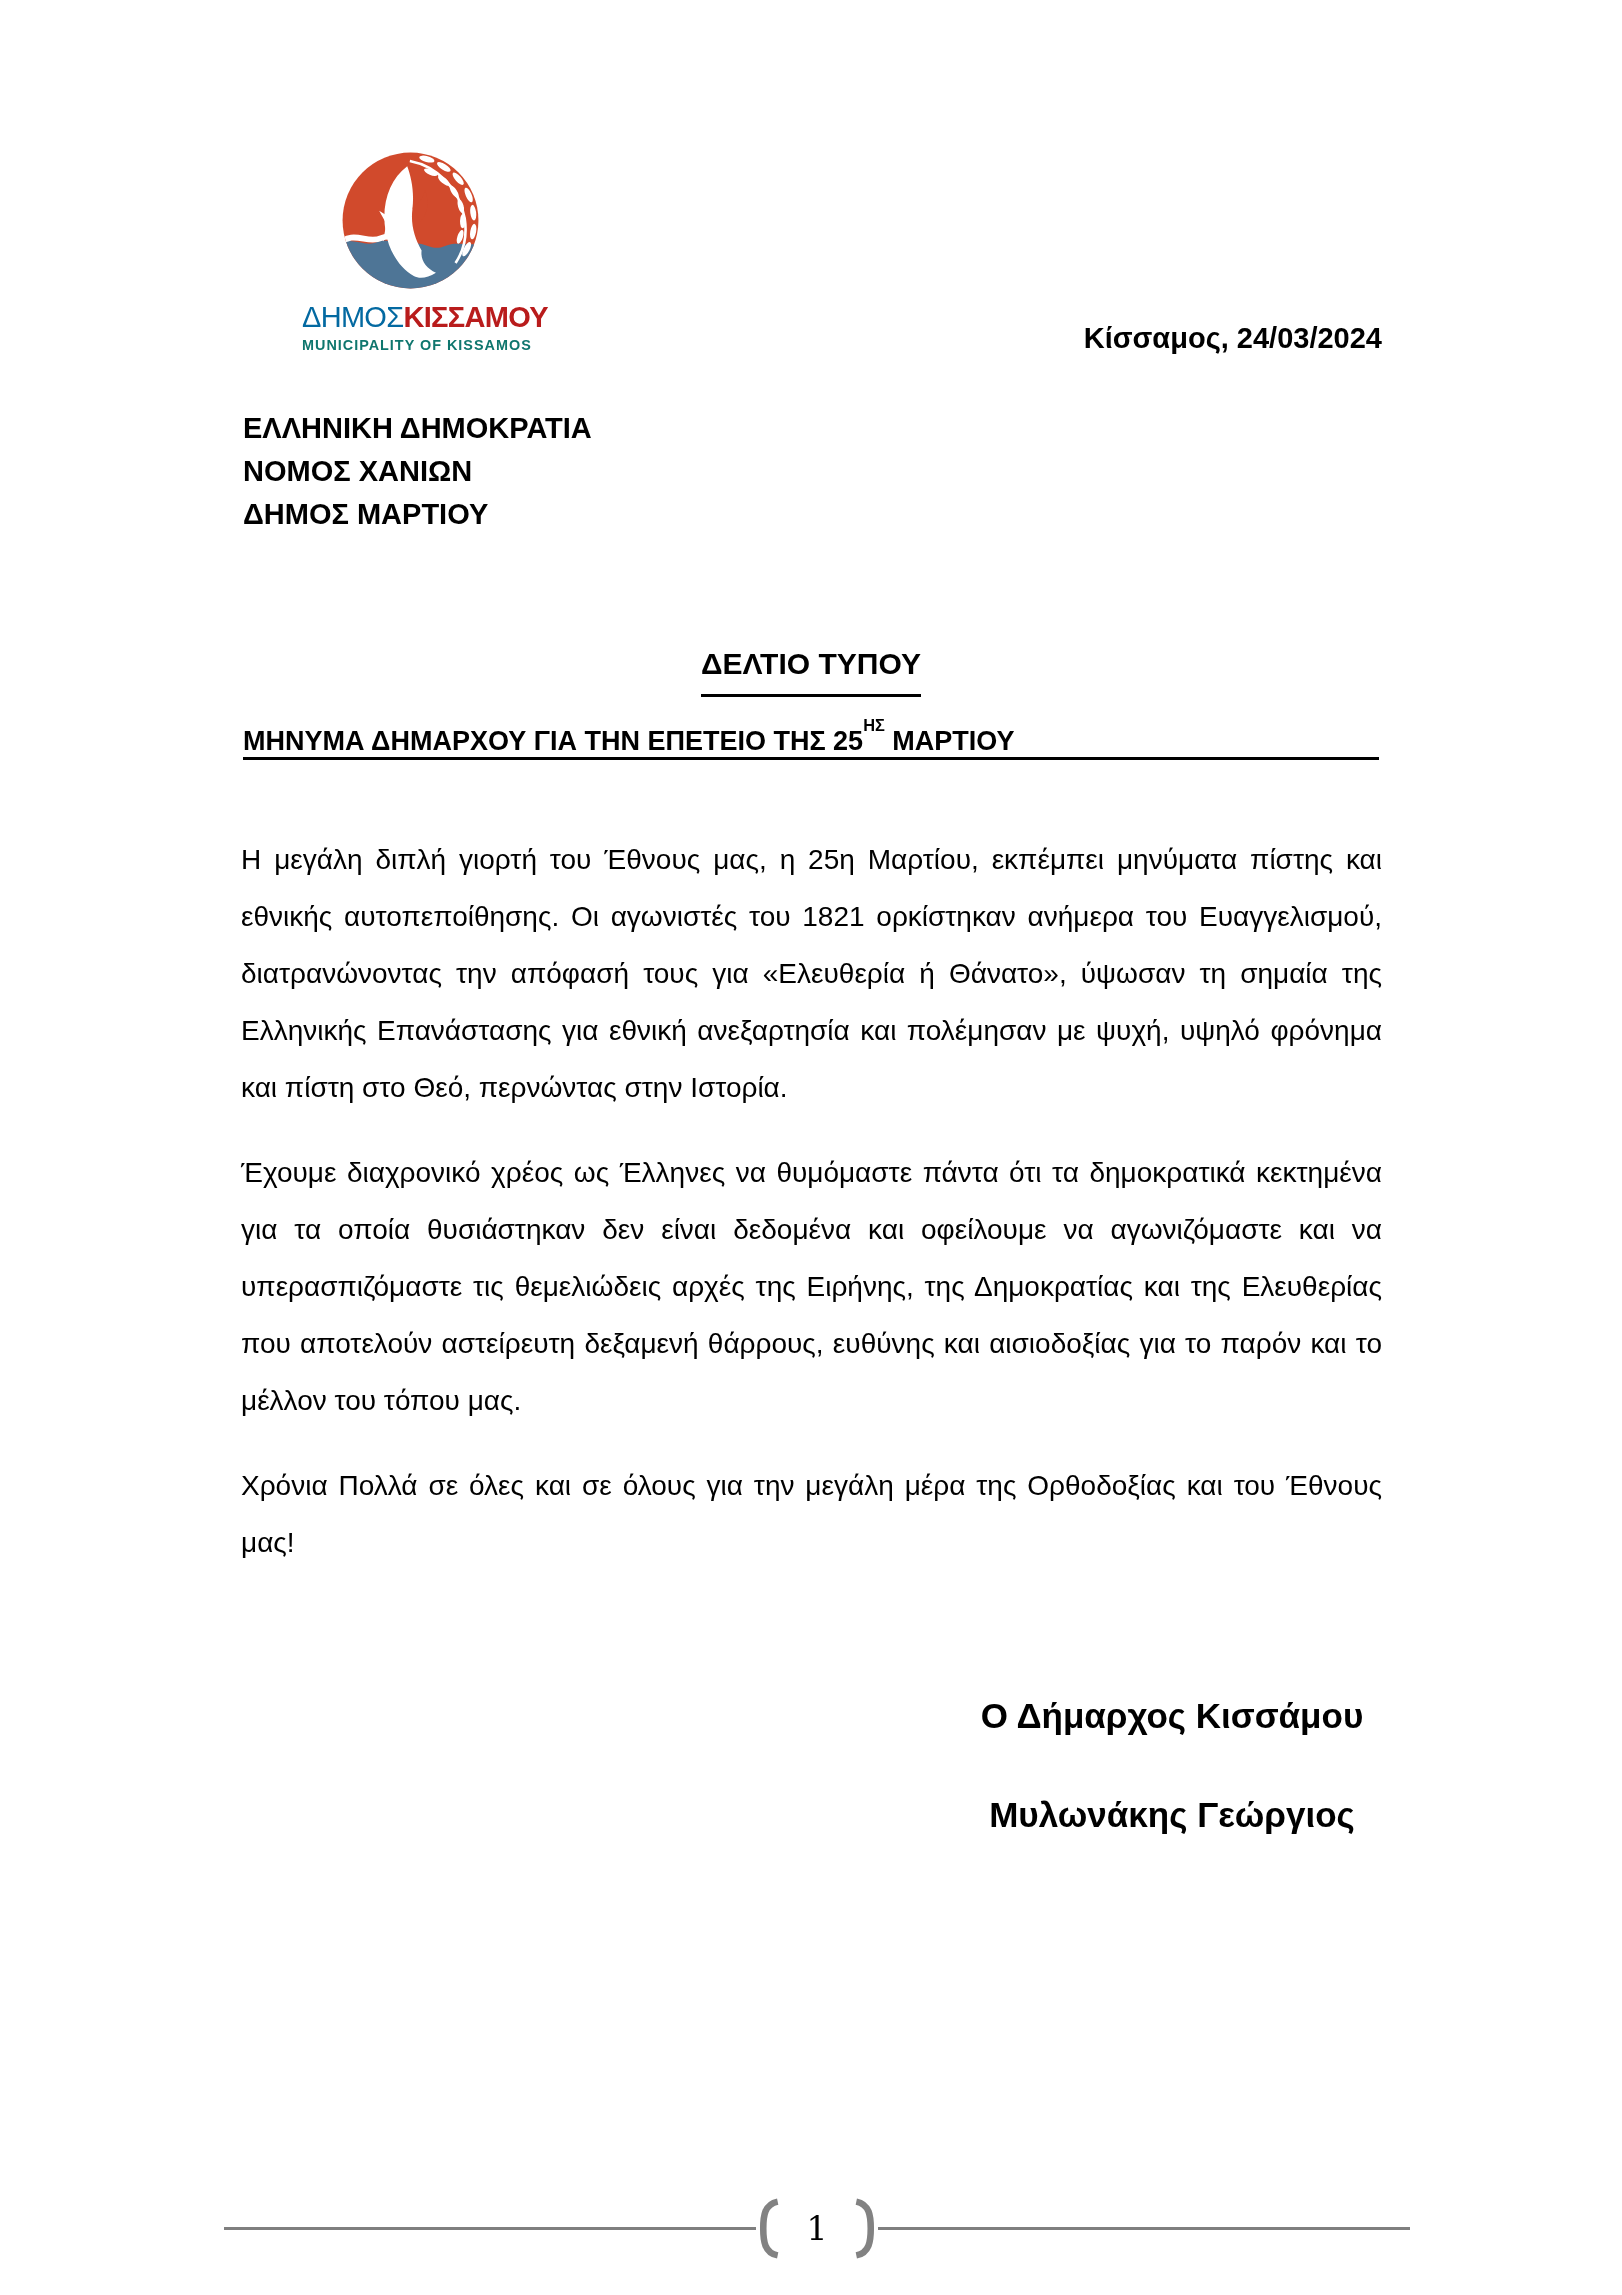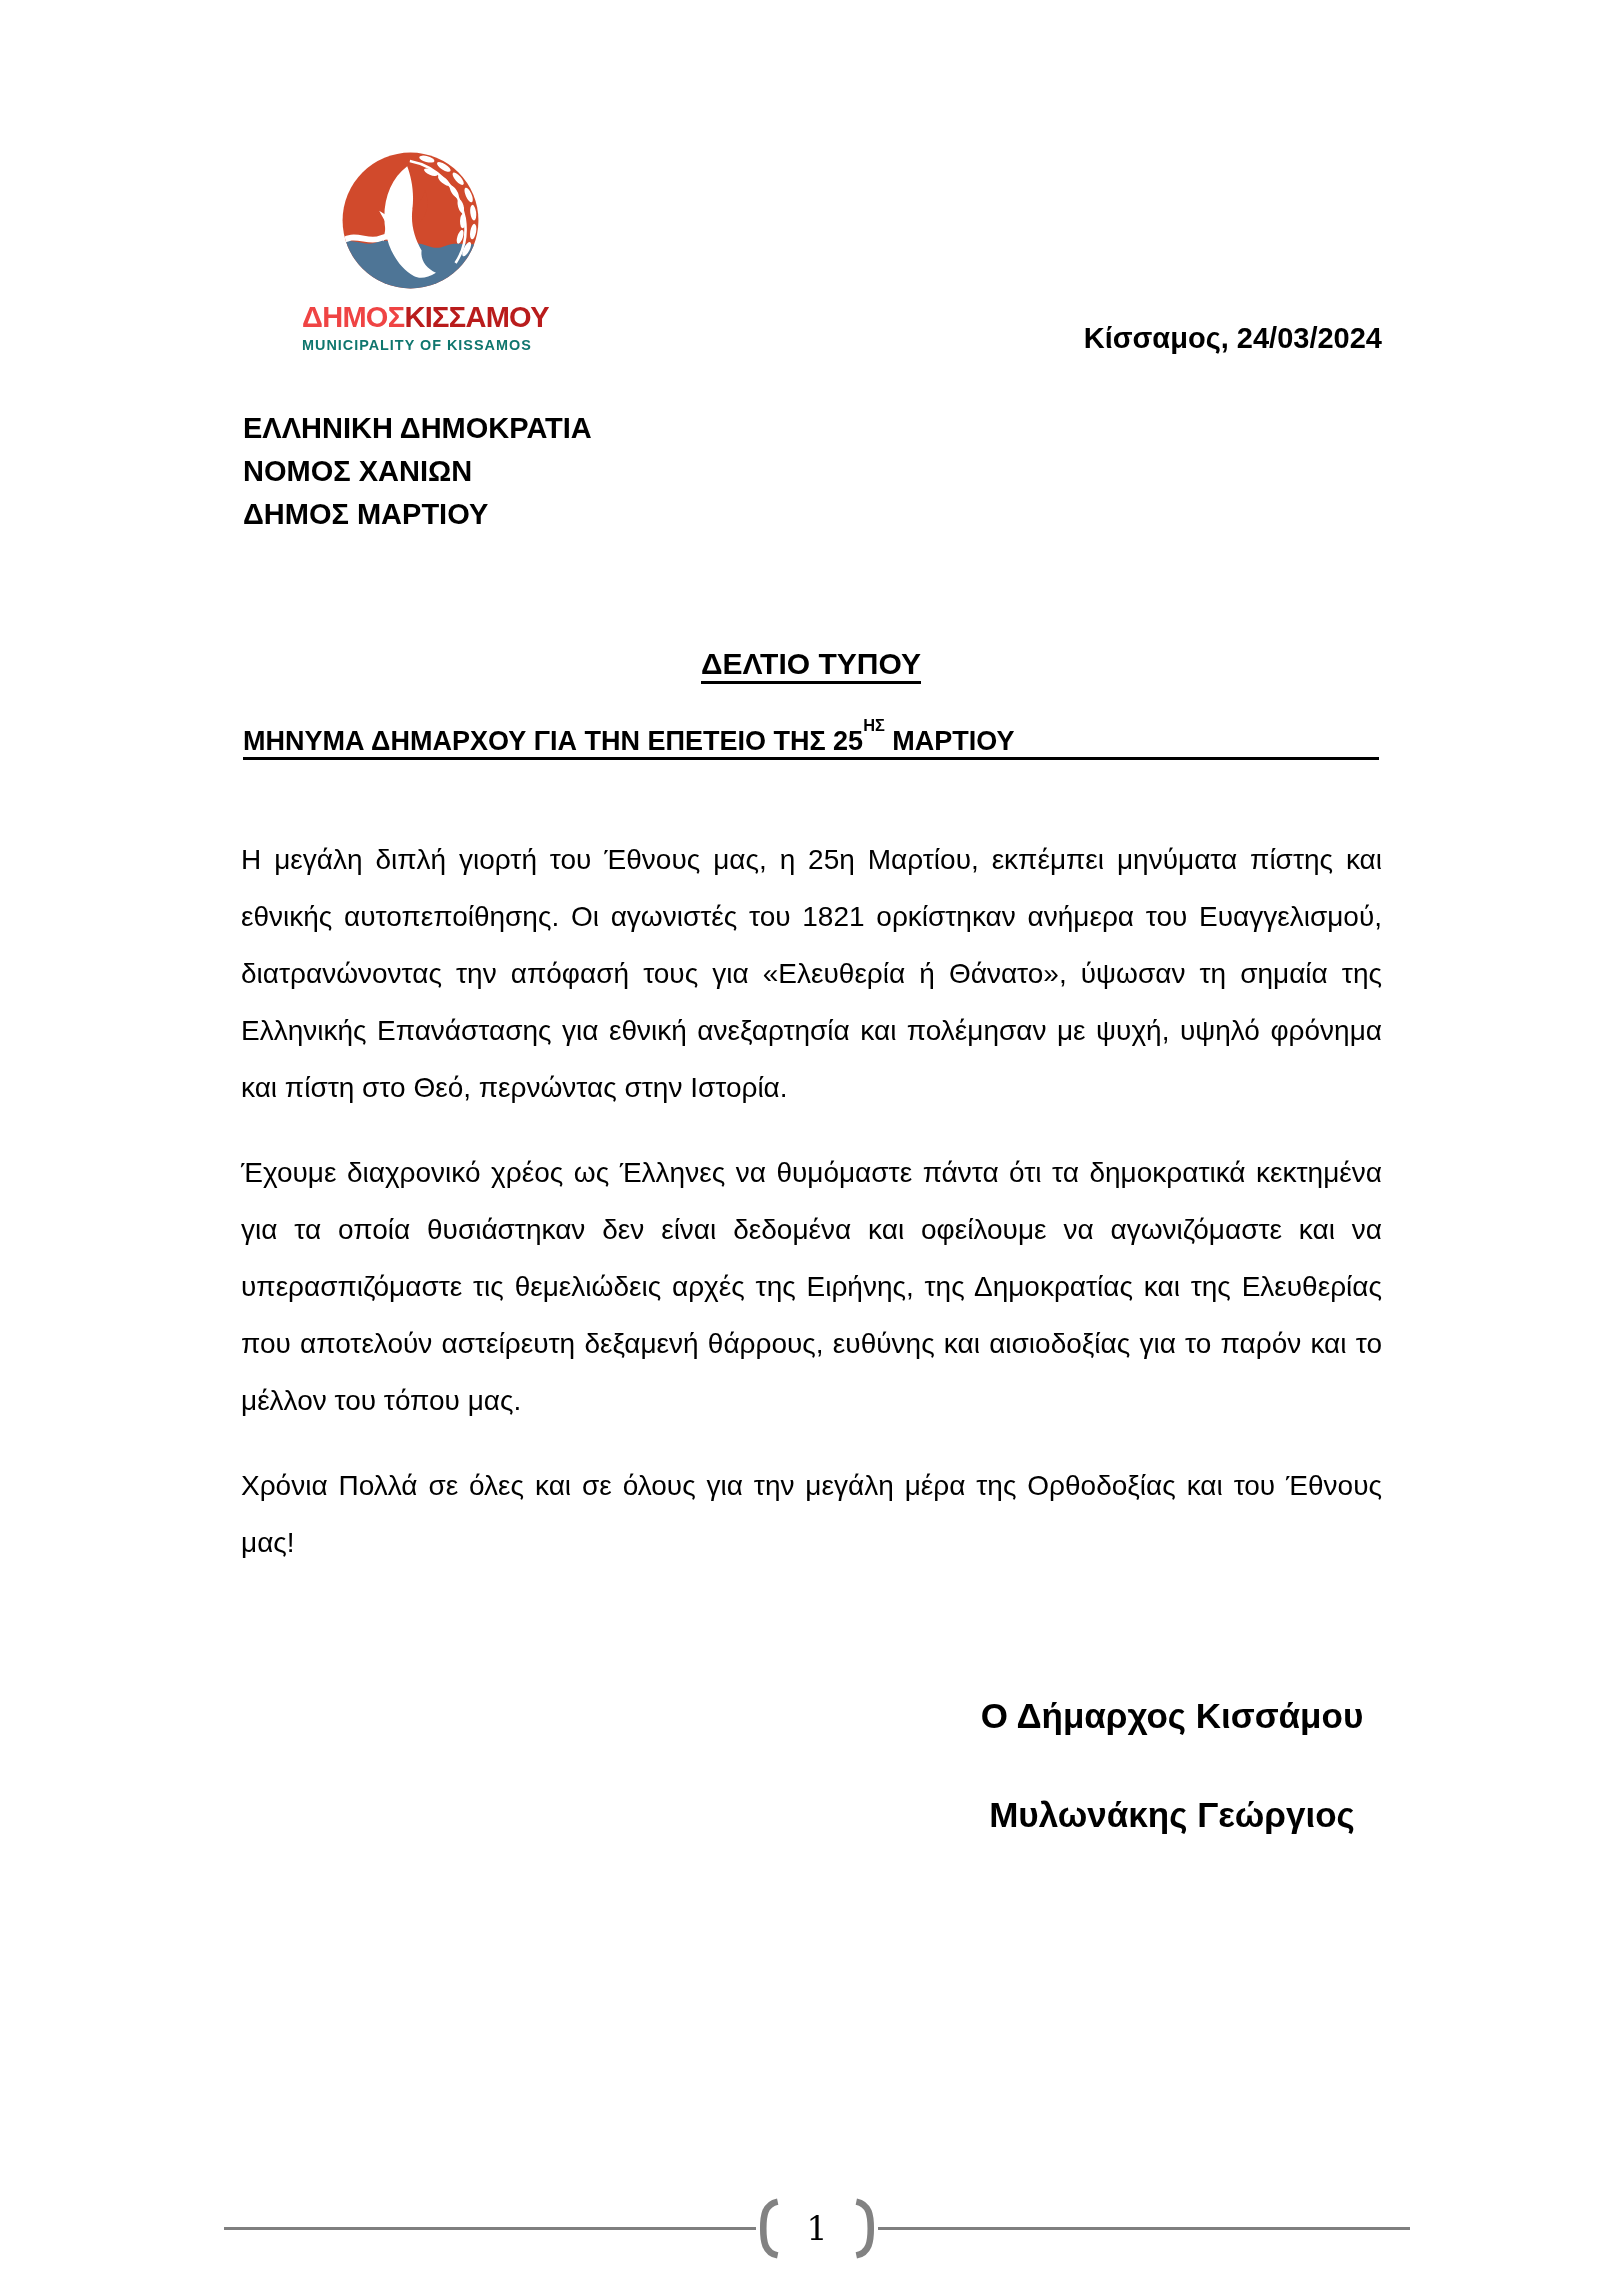--- a/index.html
+++ b/index.html
@@ -9,30 +9,30 @@
     background:#ffffff;
     font-family:"Liberation Sans","DejaVu Sans",sans-serif;
     color:#000;
     overflow:hidden;
     margin:0 auto;
   }
   
   .logo{position:absolute;left:302px;top:148px;width:216px;text-align:center;}
   .logo svg{display:block;margin:0 auto;}
   .logo-wordmark{margin-top:9.2px;font-size:29px;letter-spacing:-0.7px;line-height:1.05;white-space:nowrap;}
-  .logo-wordmark .lt{color:#ef4444;font-weight:700;}
+  .logo-wordmark .lt{color:#0369a1;font-weight:400;}
   .logo-wordmark .dk{color:#b91c1c;font-weight:800;}
   .logo-sub{margin-top:4.6px;font-size:14.4px;font-weight:700;color:#0f766e;letter-spacing:1px;white-space:nowrap;}
   
   .date-line{position:absolute;top:322px;right:240px;font-size:29px;font-weight:700;}
   
   .letterhead{position:absolute;left:243px;top:407px;font-size:29px;font-weight:700;line-height:43px;}
   
   .title-wrap{position:absolute;left:243px;top:647px;width:1136px;text-align:center;}
-  .title-inner{display:inline-block;font-size:30px;font-weight:700;border-bottom:3.3px solid #000;padding-bottom:0;}
+  .title-inner{display:inline-block;font-size:30px;font-weight:700;border-bottom:3.3px solid #000;padding-bottom:13px;}
   
   .subtitle-wrap{position:absolute;left:243px;top:725px;width:1136px;text-align:left;
                  border-bottom:3.3px solid #000;}
   .subtitle{font-size:27px;font-weight:700;}
   .subtitle sup{font-size:16.4px;position:relative;top:-0.55em;font-weight:700;}
   
   .body-text{position:absolute;left:241px;top:831px;width:1141px;}
   .body-text p{margin:0 0 28px 0;font-size:28px;line-height:57px;text-align:justify;}
   
   .signature{position:absolute;left:845px;top:1684px;width:654px;text-align:center;font-weight:700;font-size:35px;margin-top:12px;}

